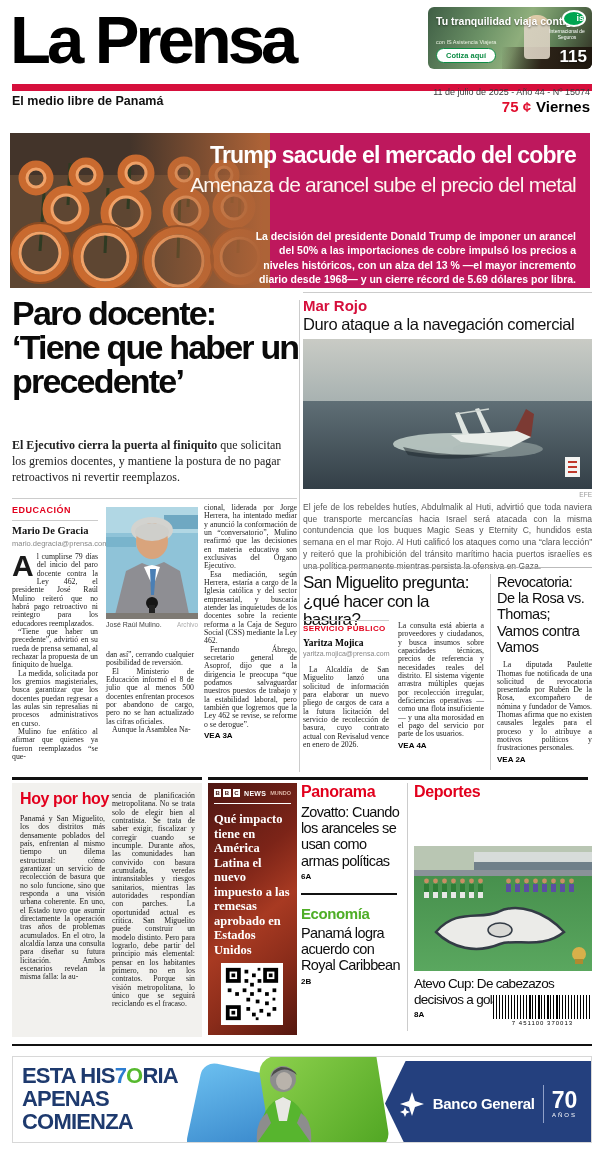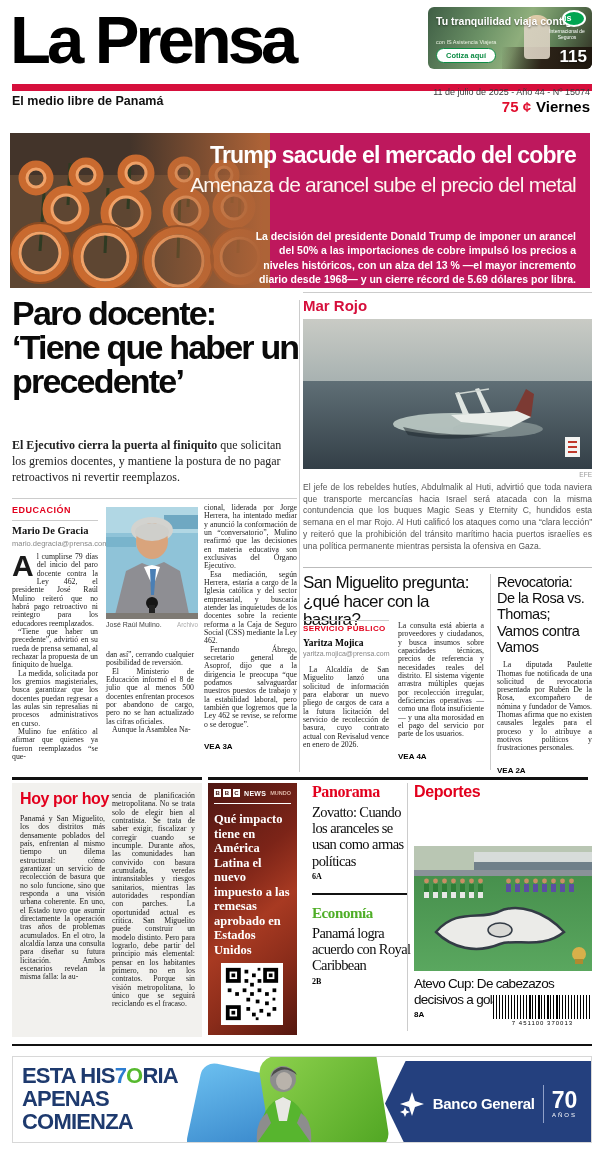--- a/index.html
+++ b/index.html
@@ -24,21 +24,21 @@
   .topad { top:7px; left:428px; width:164px; height:62px; border-radius:6px; overflow:hidden;
     background:linear-gradient(115deg,#3f5e45 0%,#6d9367 35%,#8fae7c 55%,#5c7d55 75%,#2e2a20 100%); }
   .topad .gondola { position:absolute; right:0; bottom:0; width:90px; height:22px; background:linear-gradient(100deg,transparent 0%,#2c2318 45%,#1d160e 100%); }
   .topad .woman { position:absolute; right:42px; top:8px; width:26px; height:44px; border-radius:12px 12px 4px 4px;
     background:linear-gradient(180deg,#e9cfae 0 22%, #ddd3c4 22% 100%); opacity:.9; }
   .topad .t1 { position:absolute; left:8px; top:9px; color:#fff; font-weight:bold; font-size:10.5px; line-height:1.1; text-shadow:0 1px 2px rgba(0,0,0,.5); }
   .topad .t2 { position:absolute; left:8px; top:32px; color:#eaf2e2; font-size:5.5px; }
   .topad .cta { position:absolute; left:8px; top:41px; background:#fff; color:#0d8c45; font-size:7.5px; font-weight:bold;
     padding:2px 9px; border-radius:9px; border:1px solid #0d8c45; }
   .topad .isoval { position:absolute; right:6px; top:3px; width:24px; height:17px; background:#00a551; border:2px solid #fff;
-    border-radius:50%; color:#fff; font-weight:bold; font-size:9px; text-align:left; line-height:13px; }
+    border-radius:50%; color:#fff; font-weight:bold; font-size:9px; text-align:right; line-height:13px; }
   .topad .isname { position:absolute; right:5px; top:22px; width:40px; color:#fff; font-size:5px; text-align:center; line-height:1.15; }
   .topad .n115 { position:absolute; right:5px; bottom:2px; color:#fff; font-weight:bold; font-size:17px; text-shadow:0 1px 2px rgba(0,0,0,.5); }
 
   
   .banner { top:133px; left:10px; width:580px; height:155px; background:#be185d; overflow:hidden; }
   .banner .fade { position:absolute; left:120px; top:0; width:140px; height:155px;
     background:linear-gradient(90deg, rgba(173,99,55,0) 0%, #ad6337 95%); }
   .banner .btitle { position:absolute; right:14px; top:9px; color:#fff; font-weight:bold; font-size:23px; letter-spacing:-0.8px; text-align:right; width:420px; }
   .banner .bsub { position:absolute; right:14px; top:40px; color:#fdf6ef; font-weight:400; font-size:21px; letter-spacing:-0.8px; text-align:right; width:430px; }
   .banner .bbody { position:absolute; right:14px; top:96px; width:335px; color:#fff; font-weight:bold; font-size:10.5px; line-height:1.38; text-align:right; }
@@ -64,21 +64,21 @@
   .newsp { font-size:7.8px; line-height:1.07; text-align:justify; color:#1a1a1a; }
   .newsp p { text-indent:6px; }
   .newsp p.noind { text-indent:0; }
   .edu-col1 { position:absolute; top:54px; left:0; width:86px; }
   .edu-col2 { position:absolute; top:152px; left:94px; width:88px; }
   .edu-col3 { position:absolute; top:5px; left:192px; width:93px; }
   .dropcap { float:left; font-size:30px; line-height:24px; font-weight:bold; margin:1px 3px 0 0; font-family:"Liberation Sans",sans-serif; }
   .edu-photo { position:absolute; top:8px; left:94px; width:92px; height:112px; display:block; }
   .edu-capt { position:absolute; top:122px; left:94px; width:92px; font-size:7px; color:#444; }
   .edu-credit { float:right; color:#aaa; font-size:6.3px; }
-  .veatag { font-weight:bold; font-size:8px; color:#000; font-family:"Liberation Sans",sans-serif; margin-top:14px; }
+  .veatag { font-weight:bold; font-size:8px; color:#000; font-family:"Liberation Sans",sans-serif; margin-top:3px; }
 
   
   .midrule { top:567px; left:303px; width:289px; height:1px; background:#bbb; }
   .sanmig { top:574px; left:303px; width:182px; height:200px; }
   .sm-head { font-size:17px; font-weight:500; letter-spacing:-0.6px; line-height:1.1; color:#0d0d0d; }
   .sm-kicker-rule { position:absolute; top:46px; left:0; width:86px; height:1px; background:#ccc; }
   .sm-kicker { position:absolute; top:50px; left:0; color:#e2001d; font-weight:bold; font-size:8px; letter-spacing:.4px; }
   .sm-byline { position:absolute; top:64px; left:0; font-weight:bold; font-size:9.5px; font-family:"Liberation Serif",serif; }
   .sm-email { position:absolute; top:76px; left:0; font-size:7px; color:#888; }
   .sm-col1 { position:absolute; top:92px; left:0; width:86px; }
@@ -99,21 +99,21 @@
   .bbcbox { top:783px; left:208px; width:89px; height:252px; padding:6px;
     background:linear-gradient(140deg,#4f1713 0%,#7c2418 35%,#a83a22 55%,#8a2c1a 75%,#55170f 100%); }
   .bbc-row { display:flex; align-items:center; gap:2px; }
   .bbc-block { width:8px; height:8px; background:#fff; color:#3a0d0a; font-weight:bold; font-size:6px; text-align:center; line-height:8px; }
   .bbc-news { color:#fff; font-weight:bold; font-size:7px; margin-left:2px; letter-spacing:.3px; }
   .bbc-mundo { color:#ddb5a5; font-size:5.5px; font-weight:bold; margin-left:2px; }
   .bbc-rule { margin-top:6px; height:1px; background:#fff; }
   .bbc-head { margin-top:8px; color:#fff; font-weight:bold; font-size:12.5px; line-height:1.16; font-family:"Liberation Serif",serif; }
   .bbc-qr { position:absolute; left:13px; bottom:10px; width:62px; height:62px; background:#fff; padding:3px; }
 
-  .panorama { top:783px; left:312px; width:100px;font-family:Liberation Serif, serif; }
+  .panorama { top:783px; left:301px; width:100px; }
   .sec-title { font-weight:bold; font-size:16px; letter-spacing:-0.4px; }
   .red { color:#e2001d; } .green { color:#4fae27; }
   .sec-head { font-size:14.5px; letter-spacing:-0.6px; line-height:1.12; color:#0d0d0d; margin-top:3px; font-weight:500; }
   .pagetag { font-weight:bold; font-size:8px; margin-top:3px; }
   .pan-rule { width:96px; height:2px; background:#111; margin:12px 0 10px 0; }
   .vdiv-dep { top:783px; left:407px; height:248px; }
   .deportes { top:783px; left:414px; width:178px; }
   .dep-photo { margin-top:5px; width:178px; height:125px; display:block; }
   .dep-head { font-size:13.5px; letter-spacing:-0.7px; line-height:1.15; color:#0d0d0d; margin-top:5px; font-weight:500; }
 
@@ -222,20 +222,21 @@
     <div class="bbody"><span>La decisión del presidente Donald Trump de imponer un arancel del 50% a las importaciones de cobre impulsó los precios a niveles históricos, con un alza del 13 % —el mayor incremento diario desde 1968— y un cierre récord de 5.69 dólares por libra. </span></div>
   </div>
 
   <div class="abs leadhead">Paro docente: ‘Tiene que haber un precedente’</div>
   <div class="abs leaddeck serif">
     <b>El Ejecutivo cierra la puerta al finiquito</b><span> que solicitan los gremios docentes, y mantiene la postura de no pagar retroactivos ni revertir reemplazos.</span>
   </div>
 
   <div class="abs marrojo">
     <div class="mr-kicker">Mar Rojo</div>
+    <div class="mr-head">Duro ataque a la navegación comercial</div>
     <svg class="mr-photo" viewBox="0 0 289 150">
       <defs>
         <linearGradient id="sky" x1="0" y1="0" x2="0" y2="1">
             <stop offset="0" stop-color="#c9cbc5"></stop>
             <stop offset="1" stop-color="#a8b2b1"></stop>
           </linearGradient>
         <linearGradient id="sea" x1="0" y1="0" x2="0" y2="1">
             <stop offset="0" stop-color="#5f6f76"></stop>
             <stop offset="1" stop-color="#333f47"></stop>
           </linearGradient>

